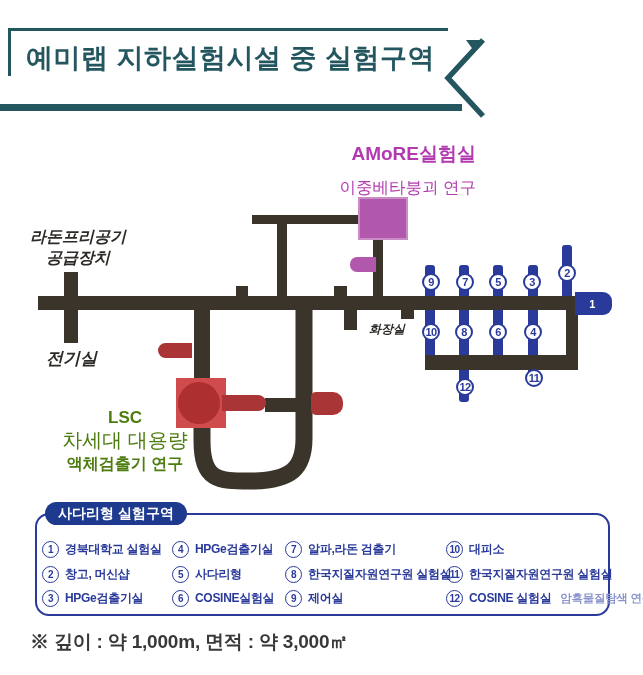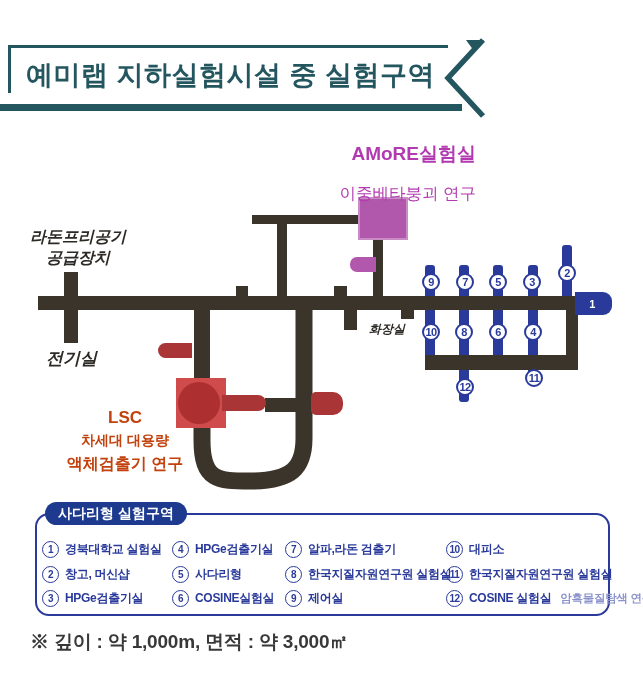--- a/index.html
+++ b/index.html
@@ -1,42 +1,42 @@
 <!DOCTYPE html>
 <html><head>
 <meta charset="utf-8">
 <style>
   html,body{margin:0;padding:0;background:#fff;}
   .page{position:relative;width:643px;height:675px;background:#fff;overflow:hidden;
         font-family:"Liberation Sans",sans-serif;}
   .abs{position:absolute;}
 
   
-  .banner-box{position:absolute;left:8px;top:45px;width:440px;height:48px;
+  .banner-box{position:absolute;left:8px;top:28px;width:440px;height:48px;
     border-top:3px solid #24565f;border-left:3px solid #24565f;background:#fff;box-sizing:border-box;}
   .banner-title{display:block;padding-left:15px;line-height:54px;font-size:27px;font-weight:800;
     color:#24565f;letter-spacing:0.5px;white-space:nowrap;}
   .banner-bar{position:absolute;left:0;top:104px;width:462px;height:7px;background:#24565f;}
 
   
   .tn{position:absolute;background:#3b342b;z-index:2;}
   .bar{position:absolute;background:#2a3a9a;border-radius:3px;z-index:1;}
   .room{position:absolute;z-index:3;}
 
   
   .marker{position:absolute;width:18px;height:18px;border-radius:50%;background:#fff;
     border:2px solid #2a3a9a;box-sizing:border-box;color:#2a3a9a;font-size:11px;font-weight:800;
     display:flex;align-items:center;justify-content:center;z-index:5;letter-spacing:-0.5px;}
   .marker.solid{background:#2a3a9a;color:#fff;border-color:#2a3a9a;}
 
   
   .maplabel{position:absolute;z-index:4;white-space:nowrap;}
   .lbl-dark{color:#2d2a26;font-weight:800;font-style:italic;}
   .lbl-magenta{color:#b23ab0;}
-  .lbl-red{color:#c2410c;}
+  .lbl-red{color:#4d7c0f;}
 
   
   .legend-box{position:absolute;left:35px;top:513px;width:575px;height:103px;
     border:2px solid #2a3a9a;border-radius:14px;background:#fff;box-sizing:border-box;z-index:1;}
   .legend-pill{position:absolute;left:45px;top:502px;height:23px;line-height:23px;padding:0 13px;
     background:#1d3a8e;border-radius:12px;color:#fff;font-size:14px;font-weight:800;z-index:2;white-space:nowrap;}
   .litem{position:absolute;display:flex;align-items:center;gap:6px;z-index:2;white-space:nowrap;}
   .lnum{width:17px;height:17px;border-radius:50%;border:1.5px solid #2a3a9a;box-sizing:border-box;
     color:#2a3a9a;font-size:10px;font-weight:800;display:flex;align-items:center;justify-content:center;
     flex:0 0 17px;letter-spacing:-0.5px;}
@@ -131,25 +131,25 @@
     </div>
 
   <div class="maplabel lbl-dark" style="left:14px;top:226px;width:128px;text-align:center;font-size:16px;line-height:21px;">
     <div>라돈프리공기</div>
     <div>공급장치</div>
   </div>
   <div class="maplabel lbl-dark" style="left:46px;top:347px;font-size:17px;">전기실</div>
   <div class="maplabel lbl-dark" style="left:369px;top:321px;font-size:12px;">화장실</div>
   <div class="maplabel lbl-magenta" style="left:276px;top:141px;width:200px;text-align:right;">
     <div style="font-size:19px;font-weight:800;">AMoRE실험실</div>
-    <div style="font-size:16.5px;font-weight:500;margin-top:16px;">이중베타붕괴 연구</div>
+    <div style="font-size:16.5px;font-weight:500;margin-top:10px;">이중베타붕괴 연구</div>
   </div>
   <div class="maplabel lbl-red" style="left:34px;top:406px;width:182px;text-align:center;line-height:23px;">
     <div style="font-size:17px;font-weight:800;">LSC</div>
-    <div style="font-size:14px;font-weight:700;">차세대 대용량</div>
+    <div style="font-size:20px;font-weight:400;">차세대 대용량</div>
     <div style="font-size:16px;font-weight:600;">액체검출기 연구</div>
   </div>
 
   <div class="legend-box"></div>
   <div class="legend-pill">사다리형 실험구역</div>
 
   <div class="litem" style="left:42px;top:541px;">
       <span class="lnum">1</span>
       <span class="ltxt">경북대학교 실험실</span>
     </div>

